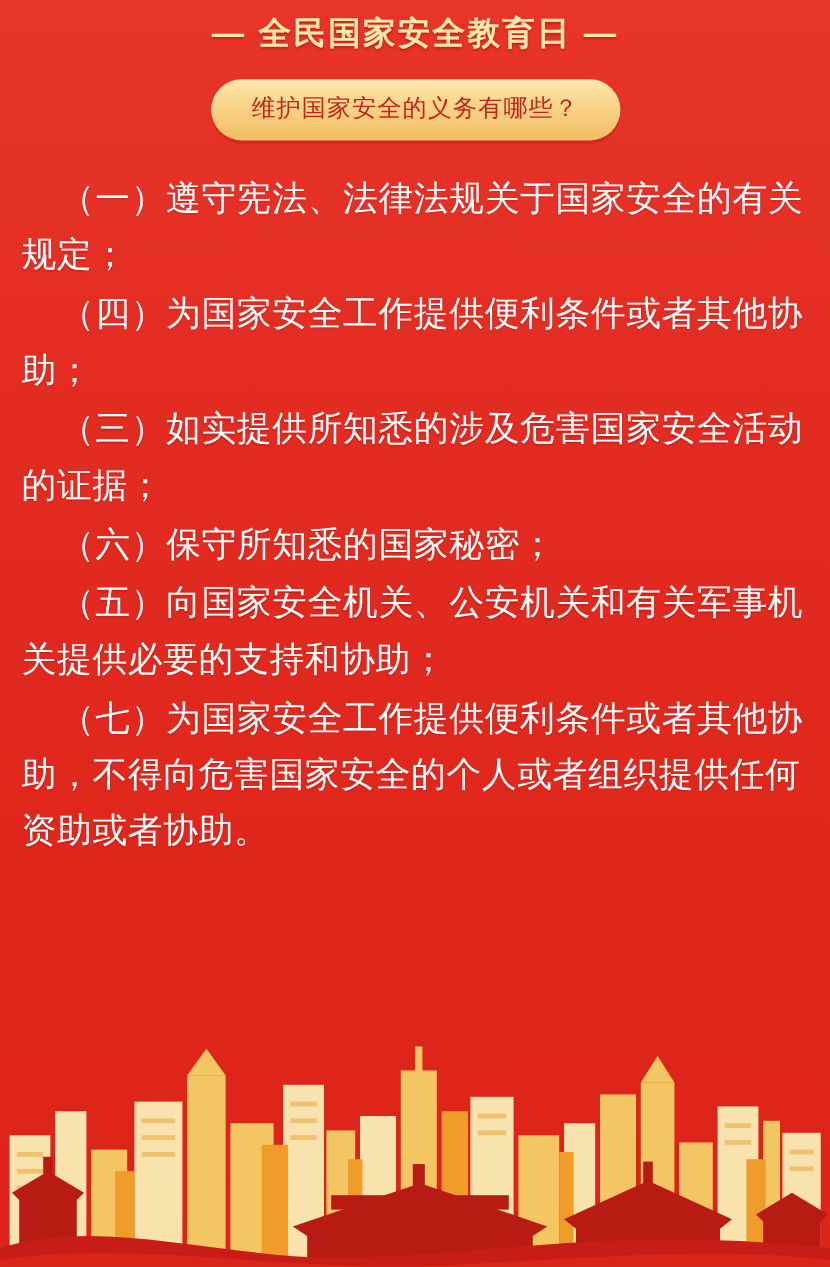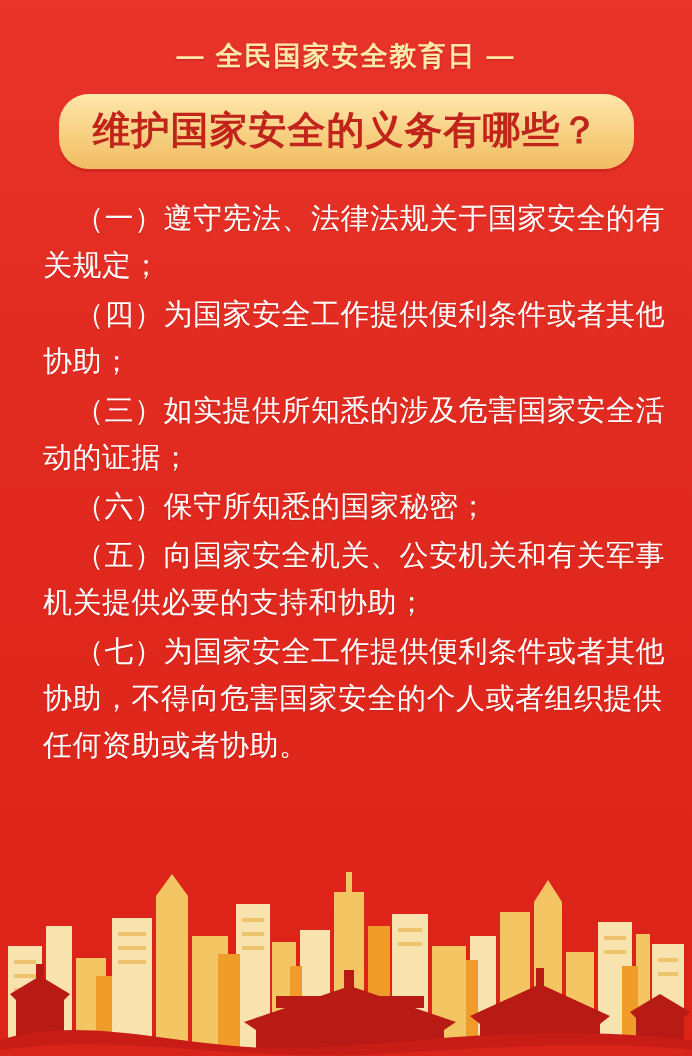--- a/index.html
+++ b/index.html
@@ -22,53 +22,52 @@
   }
   
   .eyebrow {
     position: relative;
     z-index: 5;
     text-align: center;
     color: #ffe9a8;
     font-size: 27px;
     font-weight: bold;
     letter-spacing: 2px;
-    padding-top: 38px;
+    padding-top: 10px;
     text-shadow: 0 1px 2px rgba(120,0,0,0.35);
   }
   .eyebrow .dash {
     display: inline-block;
     margin: 0 10px;
     color: #ffe9a8;
   }
   
   .title-wrap {
     position: relative;
     z-index: 5;
     display: flex;
     justify-content: center;
     margin-top: 20px;
   }
   .title-pill {
     background: linear-gradient(180deg, #ffe7ac 0%, #f7cf80 55%, #f0bd63 100%);
     color: #c0241b;
-    font-size: 38px;
-    font-weight: bold;
+    font-size: 20px;
+    font-weight: normal;
     letter-spacing: 1px;
     padding: 11px 34px 13px;
     border-radius: 30px;
     box-shadow: 0 3px 0 rgba(150,20,10,0.25);
     white-space: nowrap;
   }
   
   .content {
     position: relative;
     z-index: 5;
     padding: 26px 18px 0 18px;
-    margin-left: 25px;
   }
   .clause {
     color: #ffffff;
     font-size: 29px;
     line-height: 1.62;
     letter-spacing: 0.5px;
     text-indent: 1.1em;
     margin: 0 0 2px 0;
     text-shadow: 0 1px 1px rgba(140,10,5,0.25);
   }

